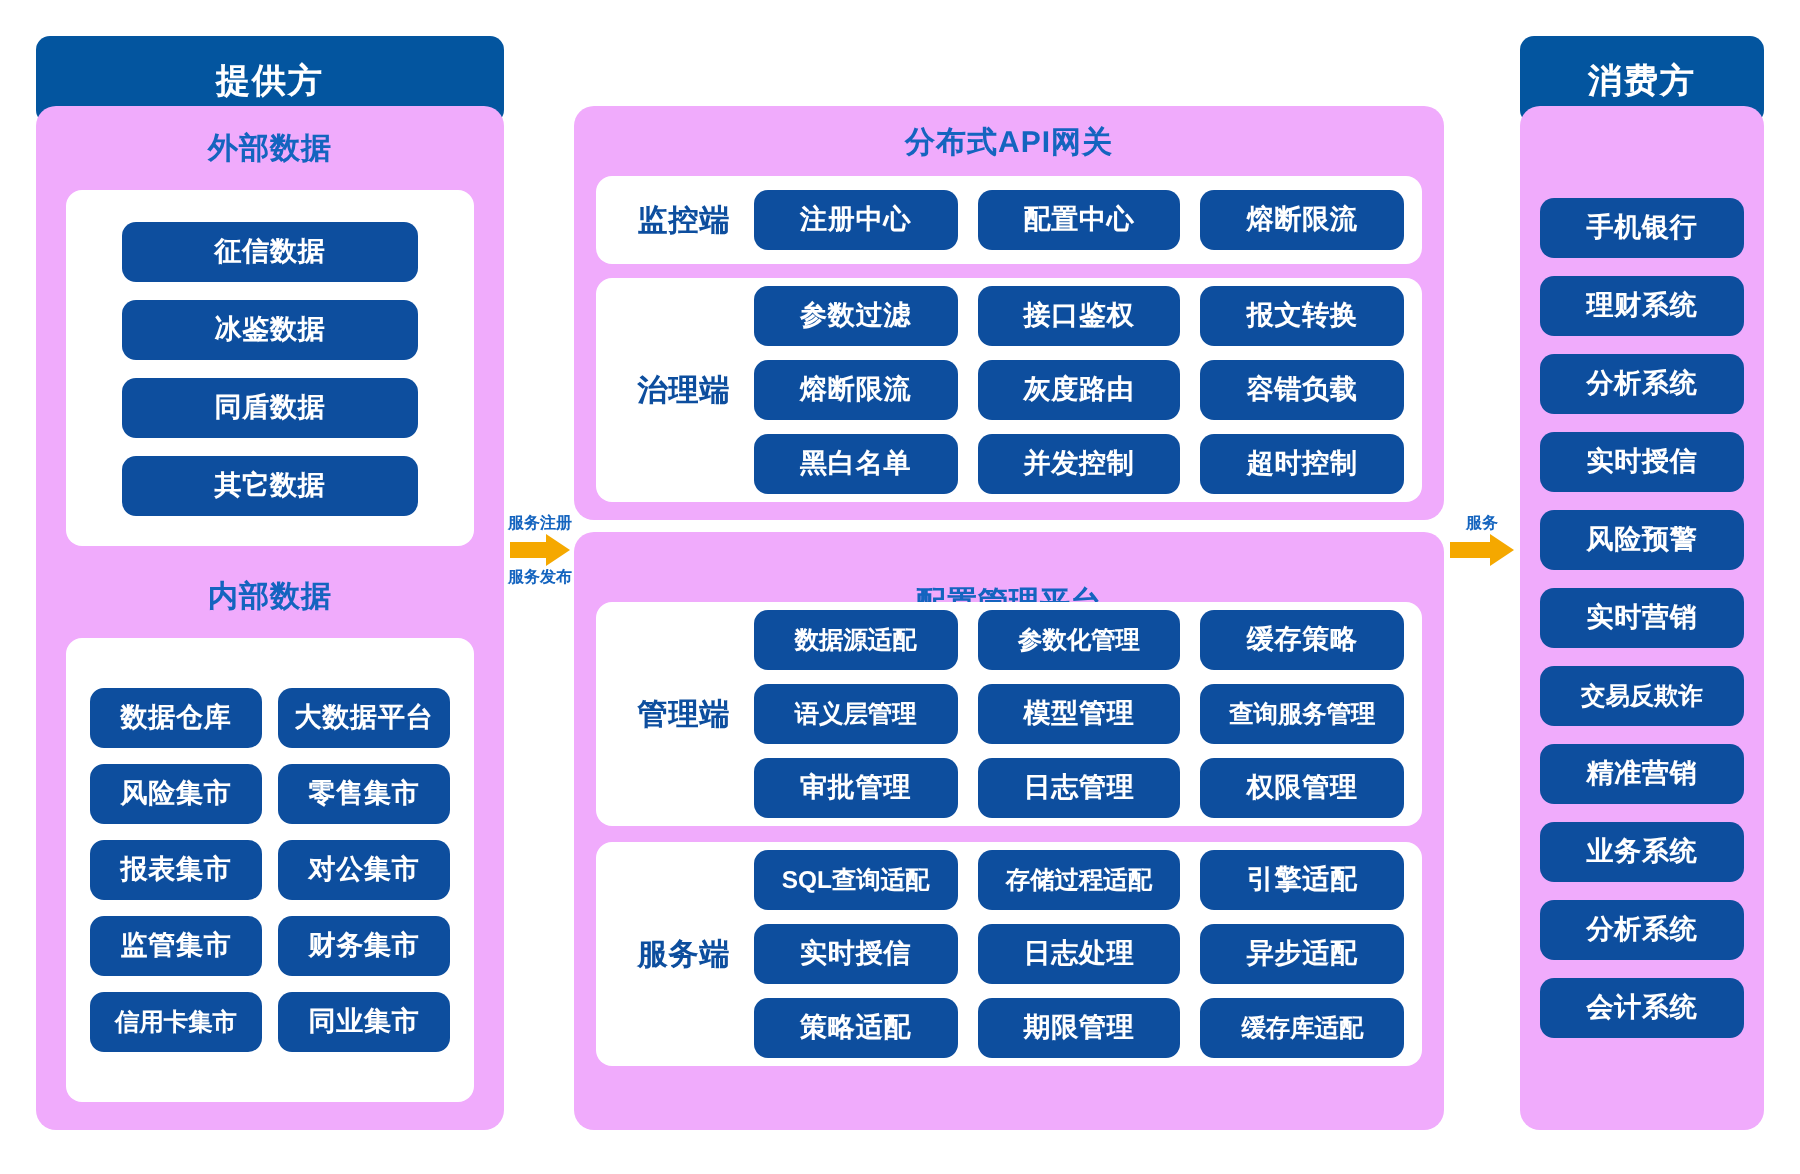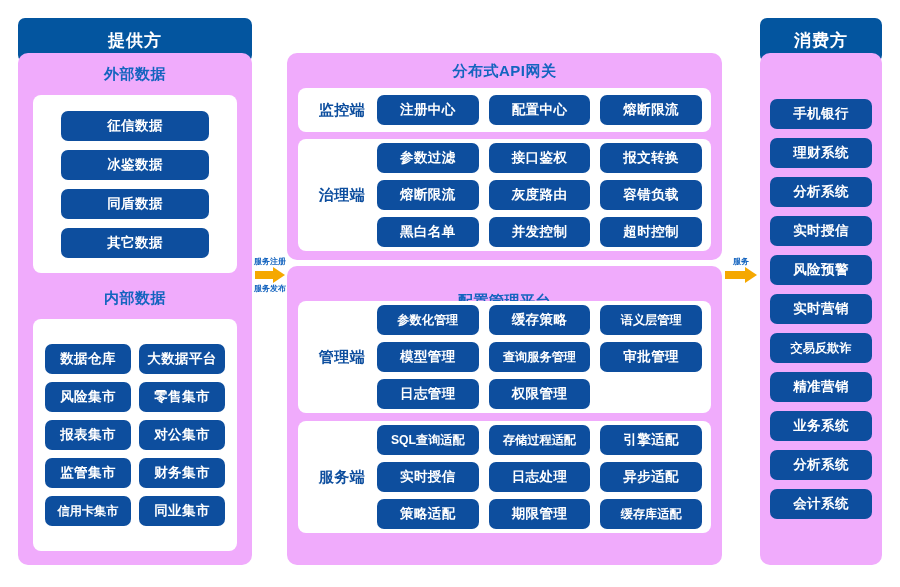--- a/index.html
+++ b/index.html
@@ -182,20 +182,21 @@
     </div>
   </div>
 
   <div class="lightpanel" id="config-panel">
     <div class="group-title" id="config-title">配置管理平台</div>
 
     <div class="whitecard" id="manage-card">
       <div class="row-layout">
         <div class="side-label">管理端</div>
         <div class="grid3">
+          <div class="chip sm">数据源适配</div>
           <div class="chip sm">参数化管理</div>
           <div class="chip">缓存策略</div>
           <div class="chip sm">语义层管理</div>
           <div class="chip">模型管理</div>
           <div class="chip sm">查询服务管理</div>
           <div class="chip">审批管理</div>
           <div class="chip">日志管理</div>
           <div class="chip">权限管理</div>
         </div>
       </div>

